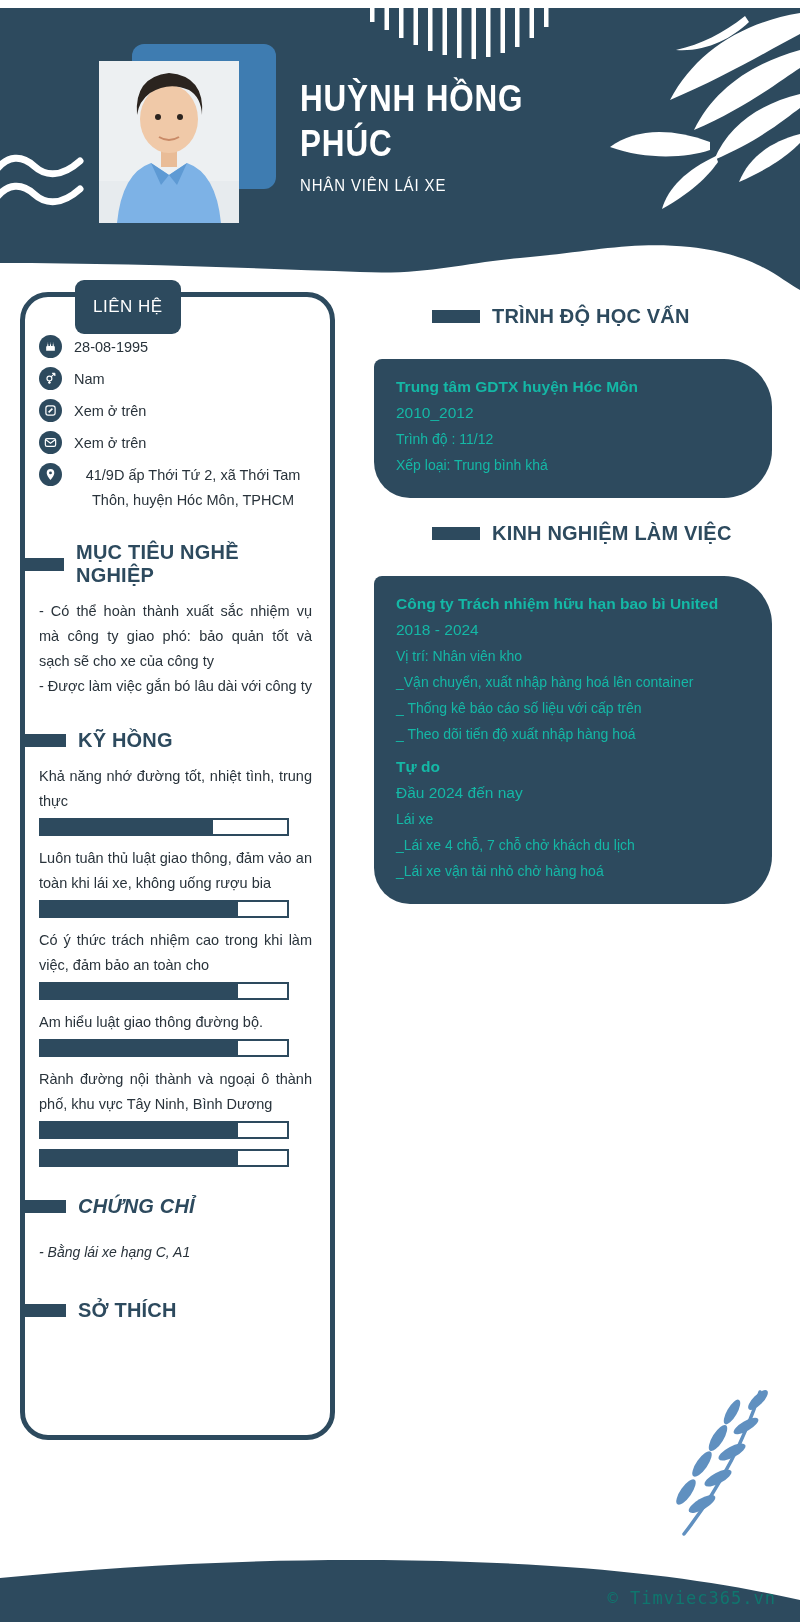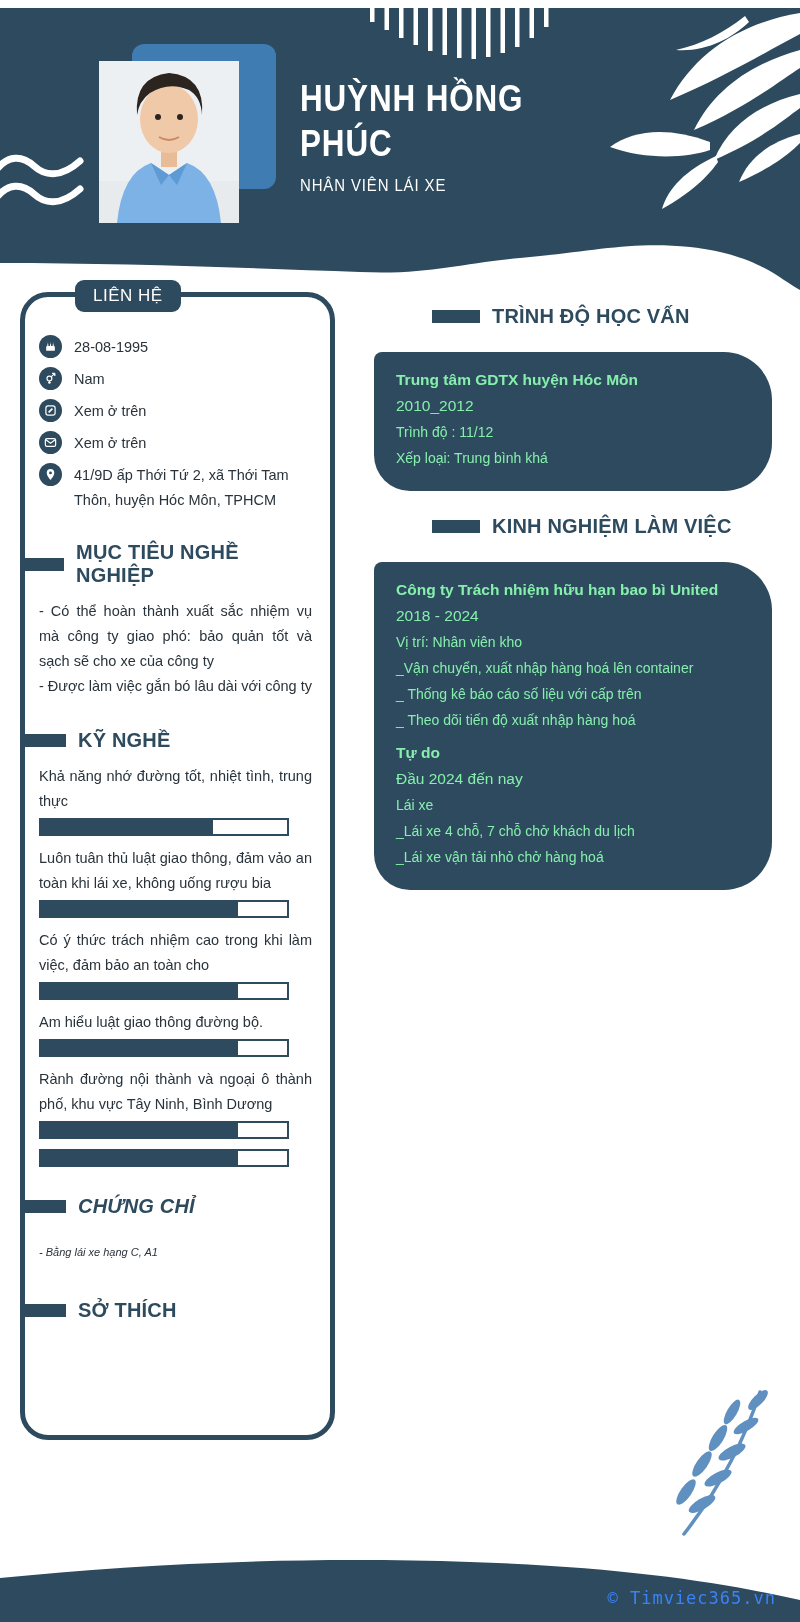--- a/index.html
+++ b/index.html
@@ -22,23 +22,23 @@
   .name{font-size:37px;font-weight:bold;line-height:45px;letter-spacing:1px;
         width:300px;transform:scaleX(.85);transform-origin:left top;}
   .job-title{font-size:17px;letter-spacing:1px;margin-top:10px;
         transform:scaleX(.88);transform-origin:left top;white-space:nowrap;}
 
   
   .left-col{position:absolute;left:20px;top:292px;width:315px;height:1148px;
         border:5px solid #2d4a5e;border-radius:28px;box-sizing:border-box;
         padding:24px 18px 16px 14px;}
   .contact-pill{position:absolute;top:-17px;left:50px;background:#2d4a5e;color:#fff;
-        font-size:17px;padding:6px 18px;border-radius:9px;letter-spacing:.5px;}
+        font-size:17px;padding:17px 18px;border-radius:9px;letter-spacing:.5px;}
   .contact-list{margin-top:14px;}
-  .contact-item{display:flex;gap:12px;margin-bottom:7px;align-items:flex-start;}
+  .contact-item{display:flex;gap:12px;margin-bottom:7px;align-items:flex-start;text-align:center;}
   .cicon{flex:0 0 23px;width:23px;height:23px;border-radius:50%;background:#2d4a5e;
         display:flex;align-items:center;justify-content:center;}
   .cicon svg{width:13px;height:13px;}
   .ctext{font-size:14.5px;line-height:25px;color:#29333b;padding-top:0px;}
 
   .lsec-head{display:flex;align-items:center;gap:12px;margin-left:-19px;}
   .lsec-bar{width:46px;height:13px;background:#2d4a5e;}
   .lsec-title{font-size:20px;font-weight:bold;color:#2d4a5e;letter-spacing:.2px;}
 
   .objective{margin-top:28px;}
@@ -46,42 +46,42 @@
   .objective .body-text{margin-top:12px;}
 
   .skills{margin-top:30px;}
   .skill-list{margin-top:12px;}
   .skill{margin-bottom:10px;}
   .skill-bar{width:246px;height:14px;border:2px solid #2d4a5e;margin-top:4px;
         box-sizing:content-box;background:#fff;}
   .skill-fill{height:100%;background:#2d4a5e;}
 
   .certificates{margin-top:28px;font-style:italic;}
-  .cert-item{margin-top:22px;font-size:11px;line-height:25px;color:#29333b;}
+  .cert-item{margin-top:22px;font-size:14px;line-height:25px;color:#29333b;}
   .hobbies{margin-top:34px;}
   .hobby-list{margin-top:26px;}
   .hobby-item{font-size:14.5px;line-height:28px;color:#29333b;}
 
   
   .right-col{position:absolute;left:374px;top:305px;width:398px;}
   .rsec-head{display:flex;align-items:center;gap:12px;margin-left:58px;}
   .rsec-bar{width:48px;height:13px;background:#2d4a5e;}
   .rsec-title{font-size:20px;font-weight:bold;color:#2d4a5e;letter-spacing:.2px;}
-  .rbox{background:#2d4a5e;color:#86efac;border-radius:8px 48px 48px 36px;
-        padding:14px 24px 14px 22px;margin-top:24px;box-sizing:border-box;width:398px;}
+  .rbox{background:#2d4a5e;color:#14b8a6;border-radius:8px 48px 48px 36px;
+        padding:14px 24px 14px 22px;margin-top:31px;box-sizing:border-box;width:398px;}
   .r-entry{margin-bottom:6px;}
   .r-school{font-size:15.5px;font-weight:bold;line-height:27px;}
   .r-period{font-size:15.5px;line-height:26px;}
   .r-detail{font-size:14px;line-height:26px;}
   .exp-head{margin-top:24px;}
 
   
   .wheat-deco{position:absolute;left:672px;top:1386px;}
   .bottom-wave{position:absolute;left:0;top:1512px;}
-  .copyright{position:absolute;right:24px;top:1588px;color:#3b82f6;
+  .copyright{position:absolute;right:24px;top:1588px;color:#0f766e;
         font-family:"DejaVu Sans Mono","Liberation Mono",monospace;font-size:17px;letter-spacing:1px;}
 </style>
 </head>
 <body>
 
 <div class="page">
 
   <svg class="header-shape" width="800" height="300" viewBox="0 0 800 300">
     <path fill="#2d4a5e" d="M0,8 L800,8 L800,290 C780,280 760,255 690,247 C630,241 590,252 520,258 C460,263 430,275 360,272 C250,268 120,263 0,263 Z"></path>
   </svg>
@@ -203,21 +203,21 @@
       </div>
       <div class="body-text">
         <div>- Có thể hoàn thành xuất sắc nhiệm vụ mà công ty giao phó: bảo quản tốt và sạch sẽ cho xe của công ty</div>
         <div>- Được làm việc gắn bó lâu dài với công ty</div>
       </div>
     </div>
 
     <div class="skills">
       <div class="lsec-head">
         <span class="lsec-bar"></span>
-        <span class="lsec-title">KỸ NGHỀ</span>
+        <span class="lsec-title">KỸ HỒNG</span>
       </div>
       <div class="skill-list">
         <div class="skill">
           <div class="body-text">Khả năng nhớ đường tốt, nhiệt tình, trung thực</div>
           <div class="skill-bar">
               <div class="skill-fill" style="width: 70%;"></div>
             </div>
         </div>
         <div class="skill">
           <div class="body-text">Luôn tuân thủ luật giao thông, đảm vảo an toàn khi lái xe, không uống rượu bia</div>

